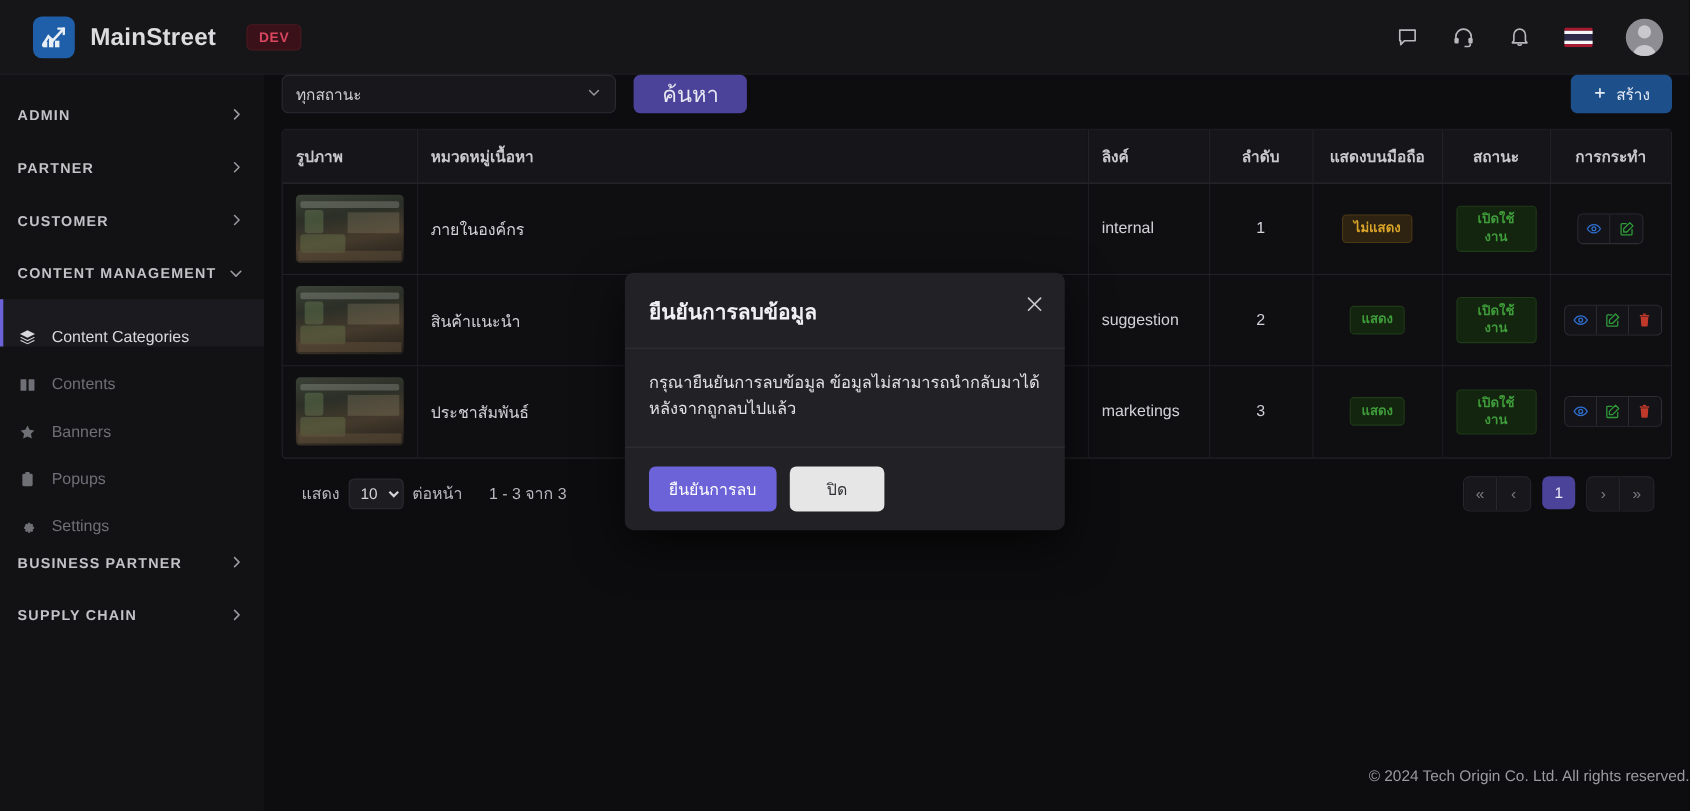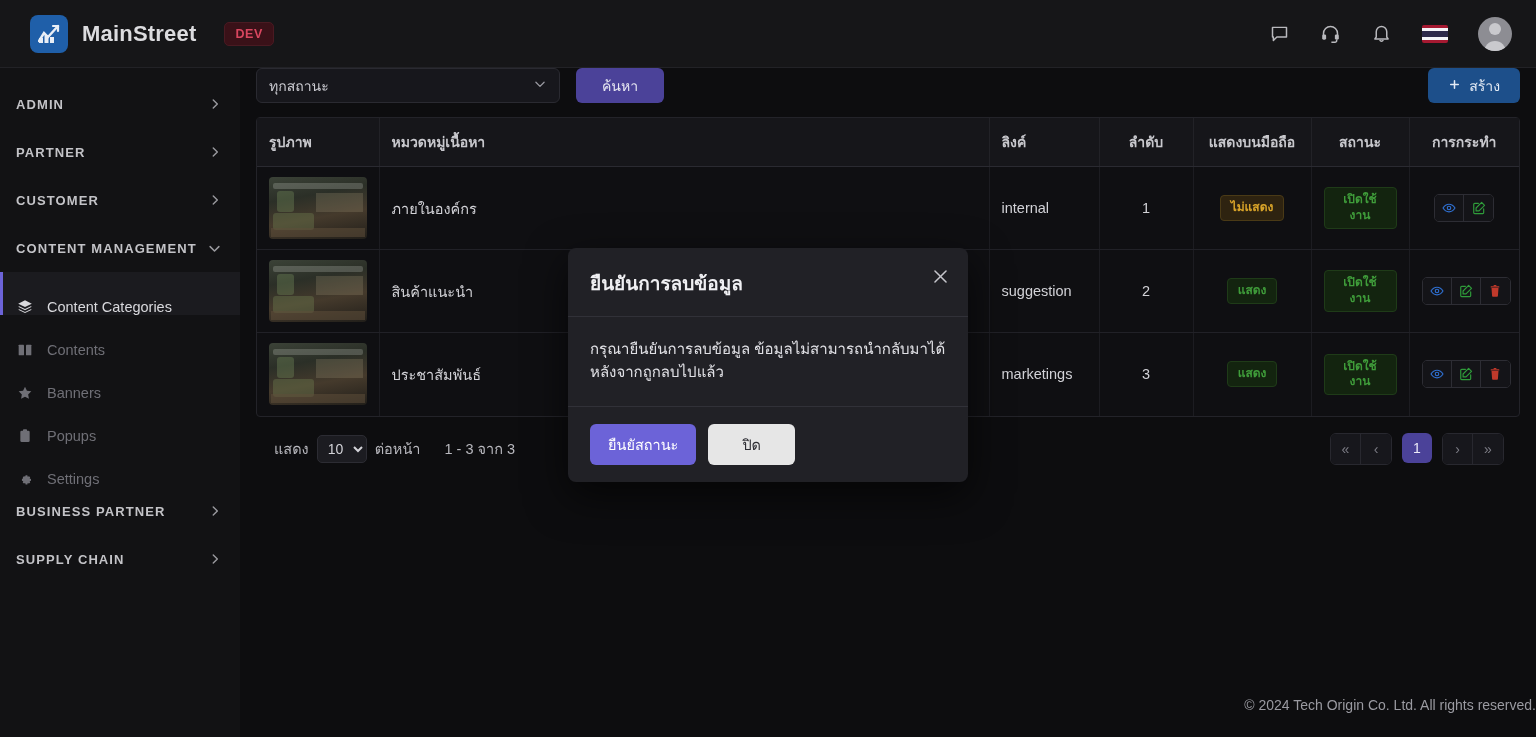--- a/index.html
+++ b/index.html
@@ -116,21 +116,21 @@
     width: 304px; height: 35px;
     background: #17171c; border: 1px solid #2a2a31; border-radius: 6px;
     color: #cdcdd3; font-size: 14px; padding: 0 12px;
     display: flex; align-items: center;
     font-family: "Liberation Sans", sans-serif;
     appearance: none; outline: none;
   }
   .status-select .sel-chev { margin-left: auto; color: #9a9aa1; }
   .btn-search {
     height: 35px; padding: 0 26px; border: 0; border-radius: 6px;
-    background: #4b4299; color: #e8e8f2; font-size: 14px; cursor: pointer;
+    background: #4b4299; color: #e8e8f2; font-size: 20px; cursor: pointer;
     font-family: "Liberation Sans", sans-serif;
   }
   .btn-create {
     margin-left: auto; height: 35px; padding: 0 20px;
     border: 0; border-radius: 6px;
     background: #1d4f8a; color: #e4ebf5; font-size: 14px; cursor: pointer;
     display: flex; align-items: center; gap: 8px;
     font-family: "Liberation Sans", sans-serif;
   }
 
@@ -610,19 +610,19 @@
       <div class="modal-head">
         <div class="modal-title">ยืนยันการลบข้อมูล</div>
         <span class="modal-close">
           <svg width="19" height="19" viewBox="0 0 24 24" fill="none" stroke="currentColor" stroke-width="1.9">
               <path d="M5 5l14 14M19 5 5 19" stroke-linecap="round"></path>
             </svg>
         </span>
       </div>
       <div class="modal-body">กรุณายืนยันการลบข้อมูล ข้อมูลไม่สามารถนำกลับมาได้หลังจากถูกลบไปแล้ว</div>
       <div class="modal-foot">
-        <button class="btn-confirm">ยืนยัสถานะ</button>
+        <button class="btn-confirm">ยืนยันการลบ</button>
         <button class="btn-close">ปิด</button>
       </div>
     </div>
   </div>
 
 </div>
 
 </body></html>

